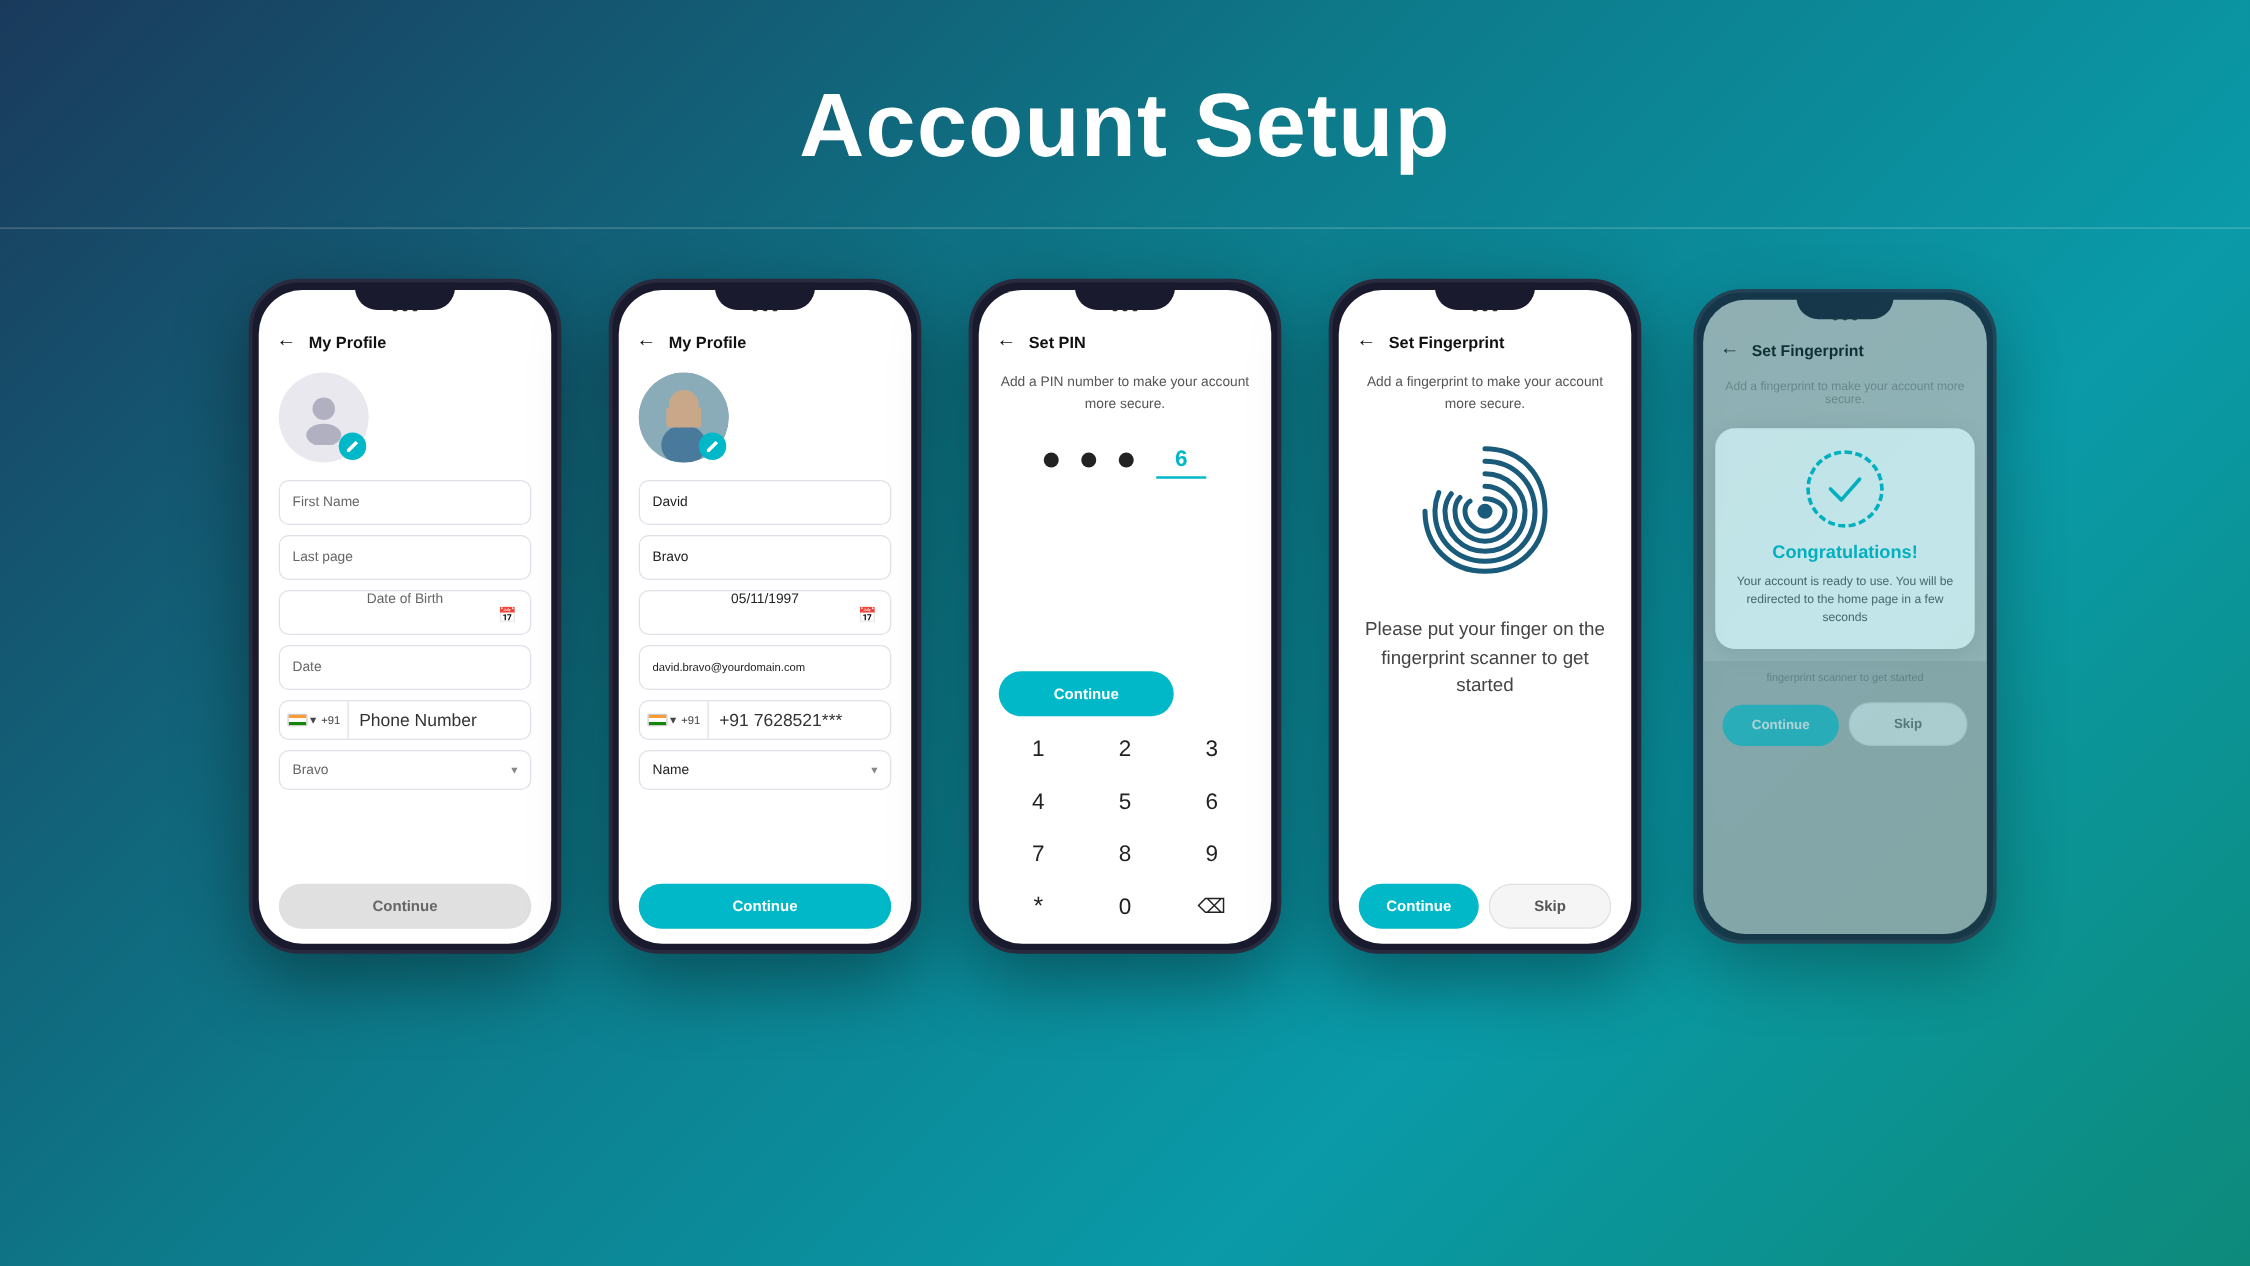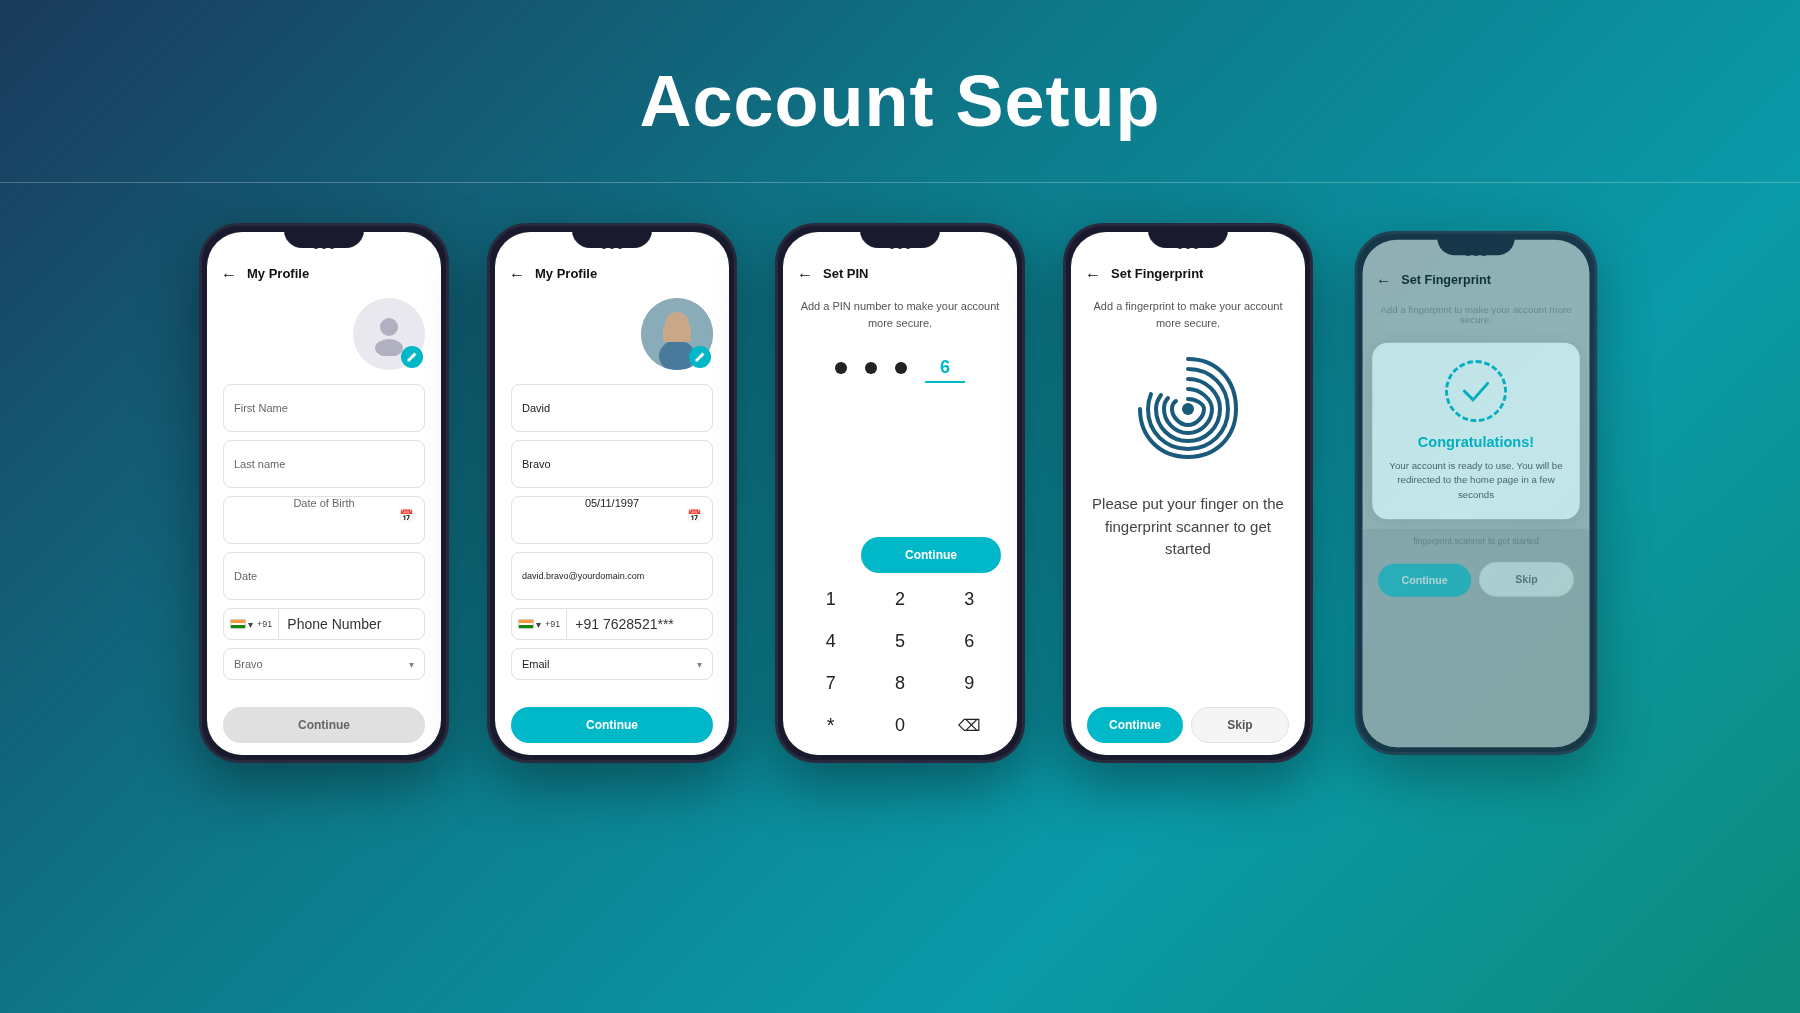--- a/index.html
+++ b/index.html
@@ -124,21 +124,21 @@
       cursor: pointer;
     }
 
     
     .screen-content {
       flex: 1;
       padding: 8px 16px 12px;
       overflow: hidden;
       display: flex;
       flex-direction: column;
-      align-items: flex-end;
+      align-items: flex-start;
     }
 
     
     .avatar-container {
       position: relative;
       margin-bottom: 14px;
     }
     .avatar-circle {
       width: 72px;
       height: 72px;
@@ -177,21 +177,21 @@
       background: linear-gradient(135deg, #a0b4c8, #7090a8);
       display: flex;
       align-items: center;
       justify-content: center;
       overflow: hidden;
     }
 
     
     .form-field {
       width: 100%;
-      height: 48px;
+      height: 36px;
       border: 1px solid #e0e0e8;
       border-radius: 8px;
       padding: 0 10px;
       font-size: 11px;
       color: #666;
       margin-bottom: 8px;
       display: flex;
       align-items: center;
       background: #fff;
     }
@@ -447,21 +447,21 @@
           <div class="avatar-edit-btn">
             <svg viewBox="0 0 12 12">
               <path d="M8.5 1.5l2 2-7 7H1.5v-2l7-7z"></path>
             </svg>
           </div>
         </div>
         <div class="form-field">
           <span>First Name</span>
         </div>
         <div class="form-field">
-          <span>Last name</span>
+          <span>Last page</span>
         </div>
         <div class="form-field form-field-with-icon">
           <span>Date of Birth</span>
           <span class="field-icon">📅</span>
         </div>
         <div class="form-field">
           <span>Date</span>
         </div>
         <div class="phone-field">
           <div class="phone-country">
@@ -527,21 +527,21 @@
         </div>
         <div class="phone-field">
           <div class="phone-country">
             <span class="flag-in"></span>
             <span>▾</span>
             <span style="margin-left:2px;font-size:9px;">+91</span>
           </div>
           <span class="phone-num">+91  7628521***</span>
         </div>
         <div class="gender-field" style="color:#222;">
-          <span>Email</span>
+          <span>Name</span>
           <span class="chevron">▾</span>
         </div>
         <button class="btn-continue active" style="margin-top:auto;">Continue</button>
       </div>
     </div>
   </div>
 
   <div class="phone">
     <div class="notch"></div>
     <div class="phone-screen">

